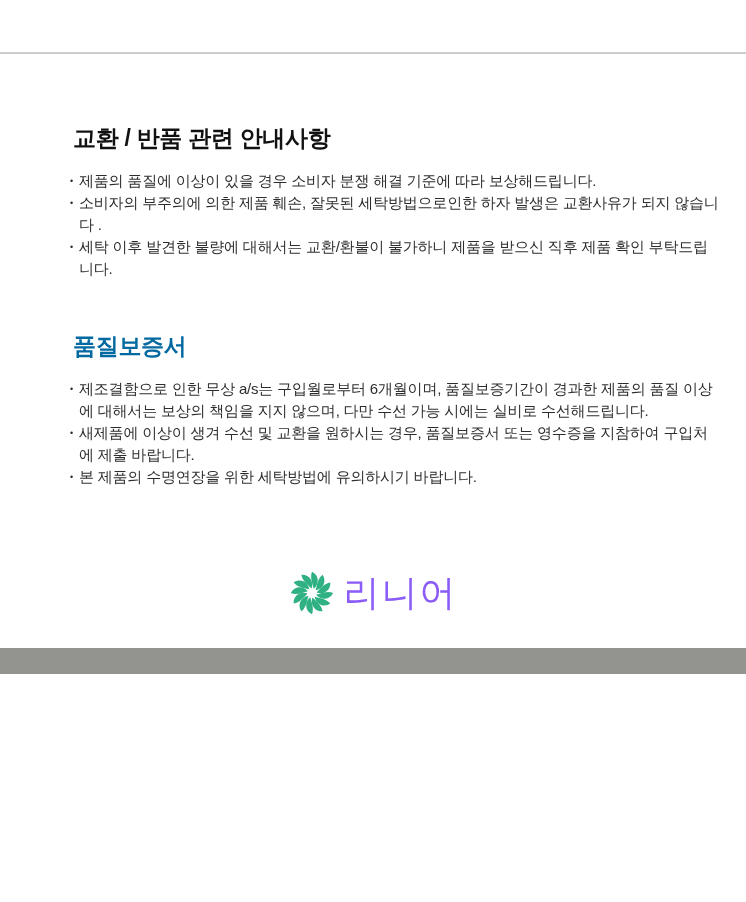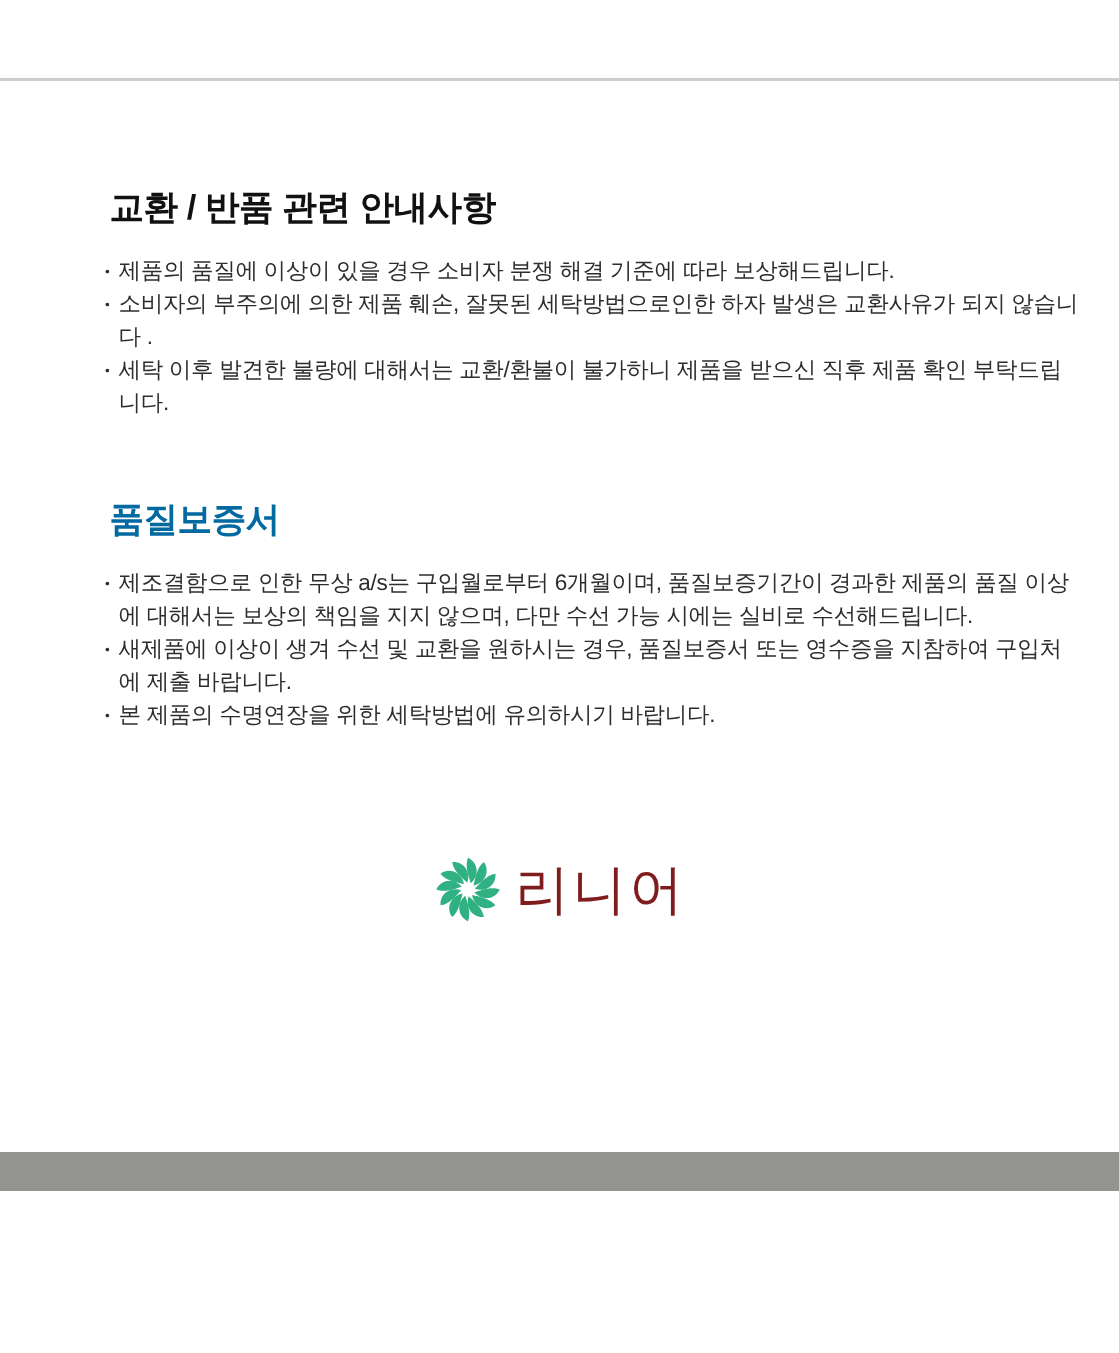--- a/index.html
+++ b/index.html
@@ -1,19 +1,19 @@
 <!DOCTYPE html>
 <html><head>
 <meta charset="utf-8">
 <style>
   html, body { margin: 0; padding: 0; }
   .page {
     position: relative;
     width: 746px;
-    height: 794px;
+    height: 674px;
     background: #ffffff;
     font-family: "Liberation Sans", sans-serif;
     overflow: hidden;
   }
   .top-divider {
     position: absolute;
     top: 52px;
     left: 0;
     width: 100%;
     height: 2px;
@@ -125,18 +125,18 @@
         <path d="M50 4 C65 11 67 30 54 41 C51 31 45 16 50 4 Z" transform="rotate(120 50 50)"></path>
         <path d="M50 4 C65 11 67 30 54 41 C51 31 45 16 50 4 Z" transform="rotate(150 50 50)"></path>
         <path d="M50 4 C65 11 67 30 54 41 C51 31 45 16 50 4 Z" transform="rotate(180 50 50)"></path>
         <path d="M50 4 C65 11 67 30 54 41 C51 31 45 16 50 4 Z" transform="rotate(210 50 50)"></path>
         <path d="M50 4 C65 11 67 30 54 41 C51 31 45 16 50 4 Z" transform="rotate(240 50 50)"></path>
         <path d="M50 4 C65 11 67 30 54 41 C51 31 45 16 50 4 Z" transform="rotate(270 50 50)"></path>
         <path d="M50 4 C65 11 67 30 54 41 C51 31 45 16 50 4 Z" transform="rotate(300 50 50)"></path>
         <path d="M50 4 C65 11 67 30 54 41 C51 31 45 16 50 4 Z" transform="rotate(330 50 50)"></path>
       </g>
     </svg>
-    <span class="logo-text" style="color: #7f1d1d;">리니어</span>
+    <span class="logo-text" style="color: #8b5cf6;">리니어</span>
   </div>
 
   <div class="footer-bar" style="background-color: rgb(147, 148, 143);"></div>
 
 </div>
 
 </body></html>

